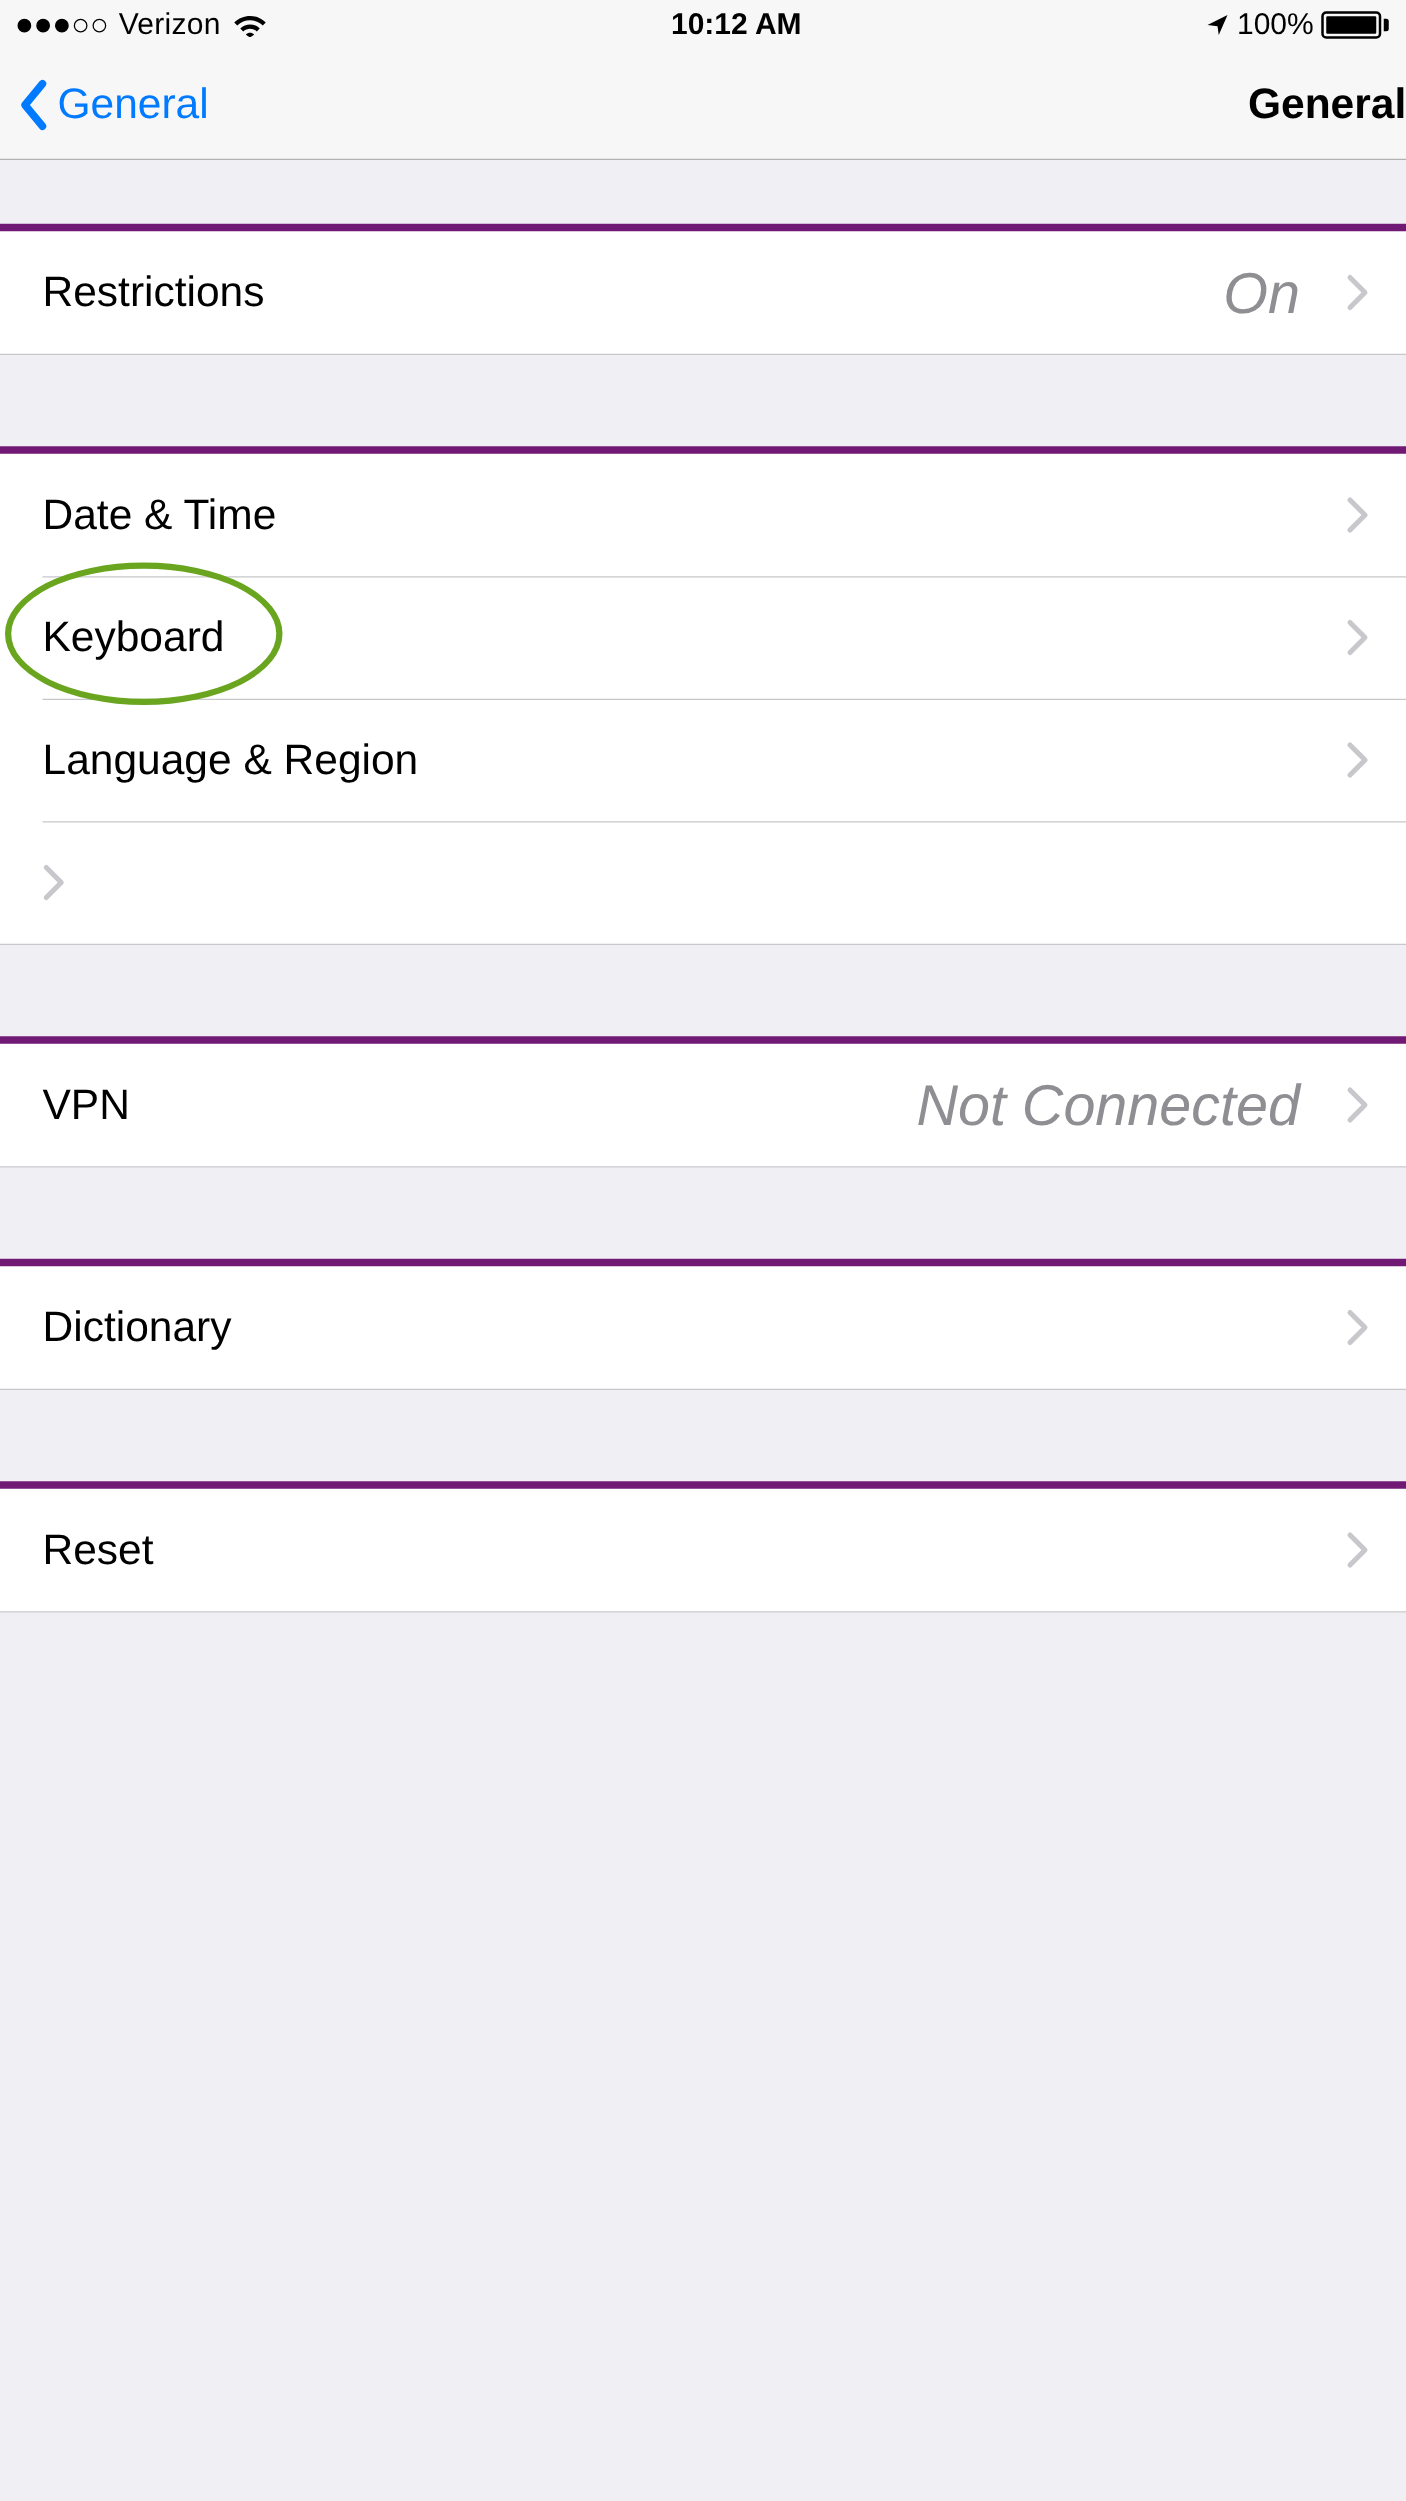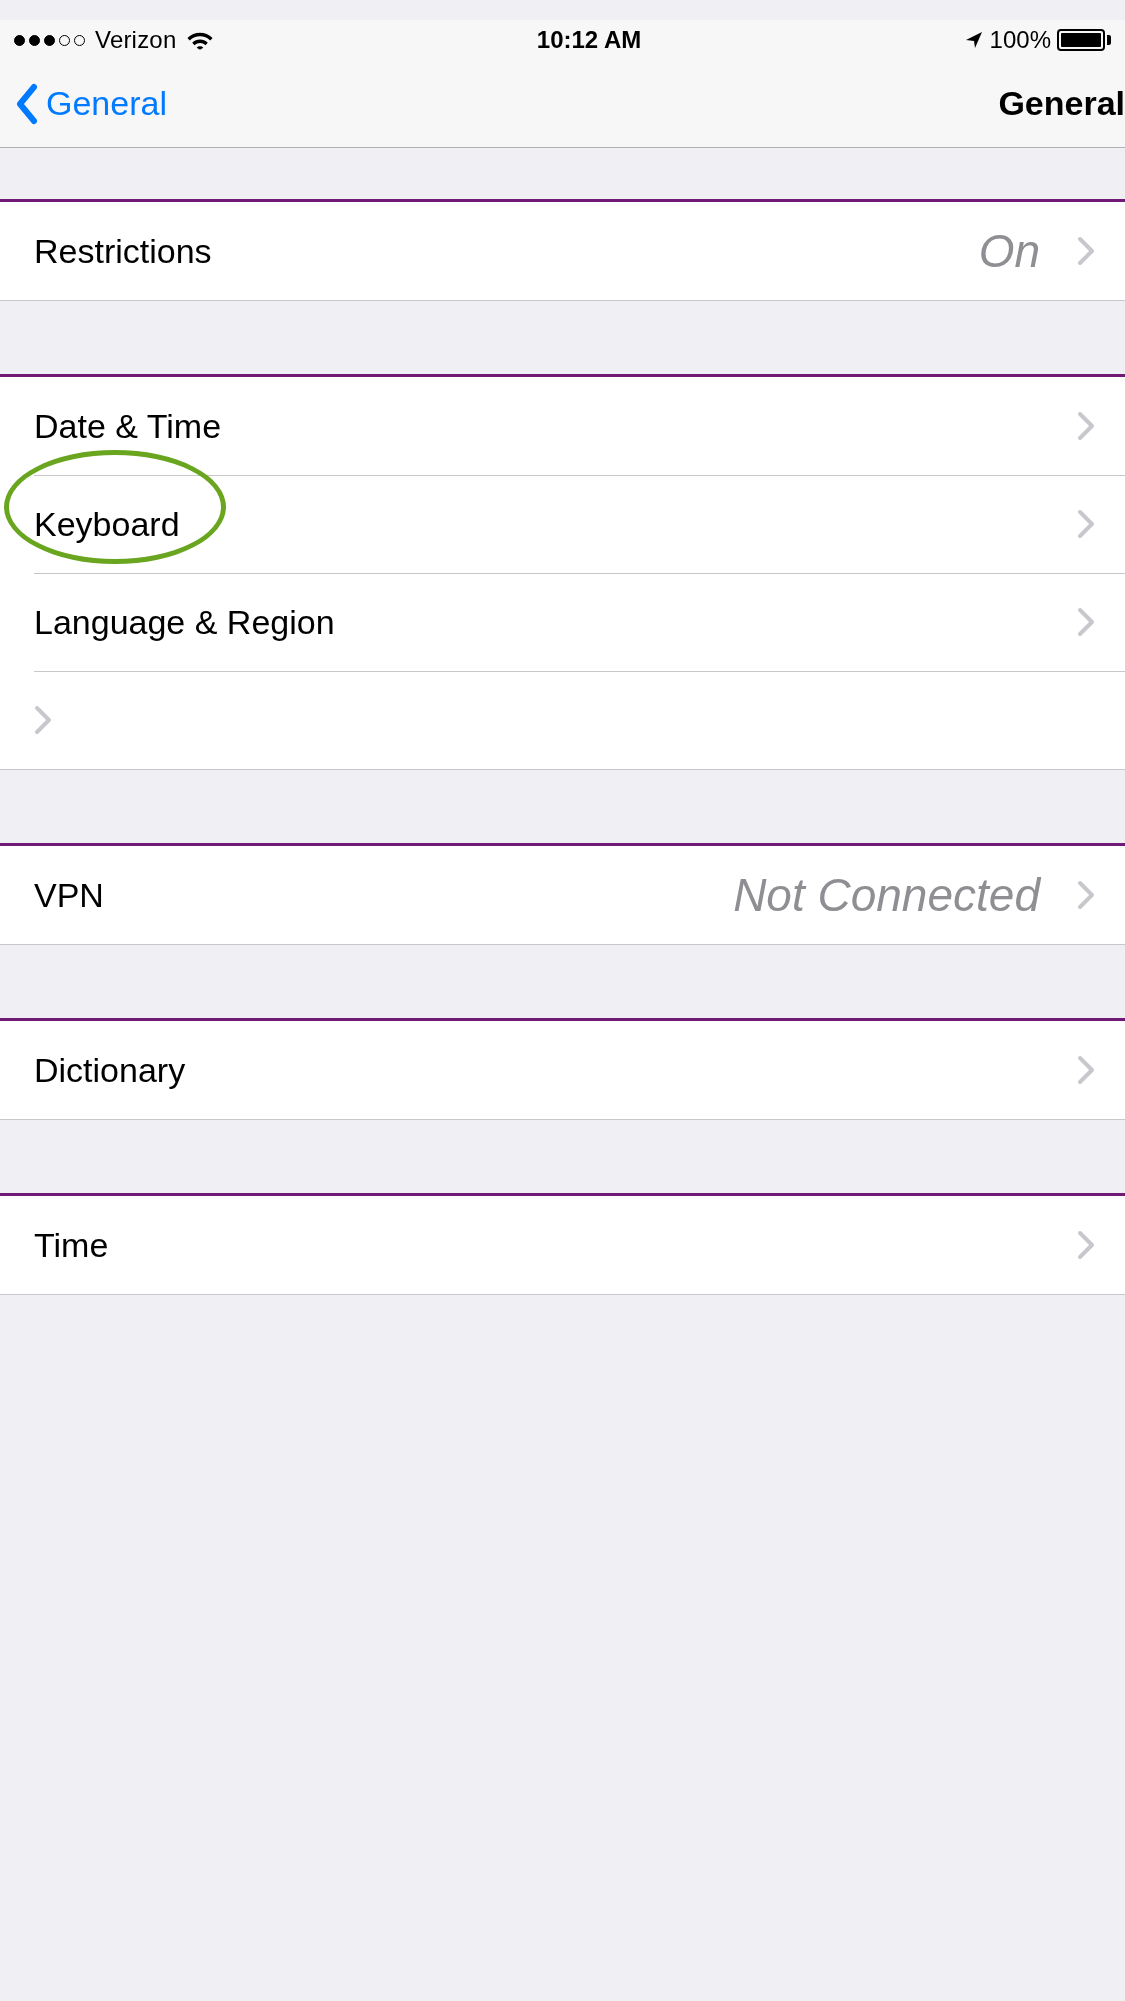--- a/index.html
+++ b/index.html
@@ -14,21 +14,20 @@
   
   .status-bar {
     height: 40px;
     background: #f7f7f7;
     display: flex;
     align-items: center;
     justify-content: space-between;
     padding: 12px 14px;
     font-size: 24px;
     font-weight: 500;
-    margin-top: 20px;
   }
   .status-left { display: flex; align-items: center; gap: 10px; }
   .status-right { display: flex; align-items: center; gap: 6px; text-align: right; }
   .signal-dots { display: flex; gap: 4px; align-items: center; }
   .signal-dots span {
     width: 11px; height: 11px; border-radius: 50%;
     border: 1.5px solid #000;
   }
   .signal-dots .filled { background: #000; }
   .carrier { font-size: 24px; letter-spacing: 0.2px; }
@@ -68,21 +67,21 @@
     left: 0; right: 0;
     text-align: right;
     font-size: 34px;
     font-weight: 600;
     pointer-events: none;
   }
 
   
   .section {
     background: #fff;
-    border-top: 3px solid #701a75;
+    border-top: 6px solid #701a75;
     border-bottom: 1px solid #c8c7cc;
   }
   .gap-small { height: 51px; }
   .gap-med { height: 73px; }
   .row {
     height: 98px;
     display: flex;
     align-items: center;
     padding-left: 34px;
     padding-right: 30px;
@@ -224,21 +223,21 @@
         <span class="chevron">
           <svg viewBox="0 0 18 30">
             <polyline points="3,3 15,15 3,27" fill="none" stroke="#c7c7cc" stroke-width="4" stroke-linecap="round" stroke-linejoin="round"></polyline>
           </svg>
         </span>
       </div>
     </div>
     <div class="gap-med"></div>
     <div class="section">
       <div class="row">
-        <span class="row-label">Time</span>
+        <span class="row-label">Reset</span>
         <span class="chevron">
           <svg viewBox="0 0 18 30">
             <polyline points="3,3 15,15 3,27" fill="none" stroke="#c7c7cc" stroke-width="4" stroke-linecap="round" stroke-linejoin="round"></polyline>
           </svg>
         </span>
       </div>
     </div>
     <div class="gap-med"></div>
   </div>
 

